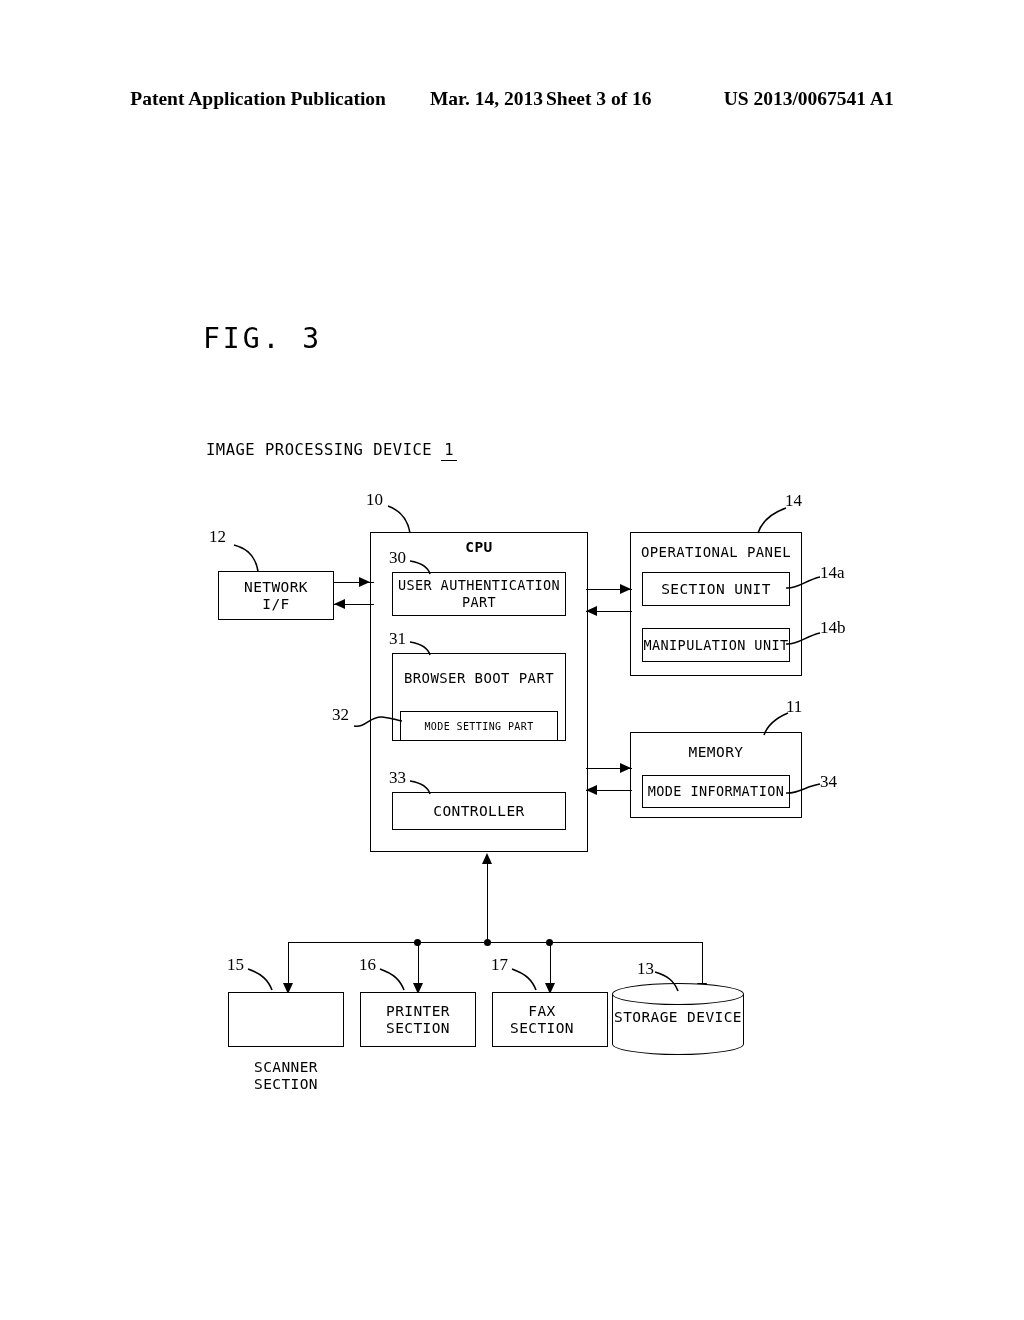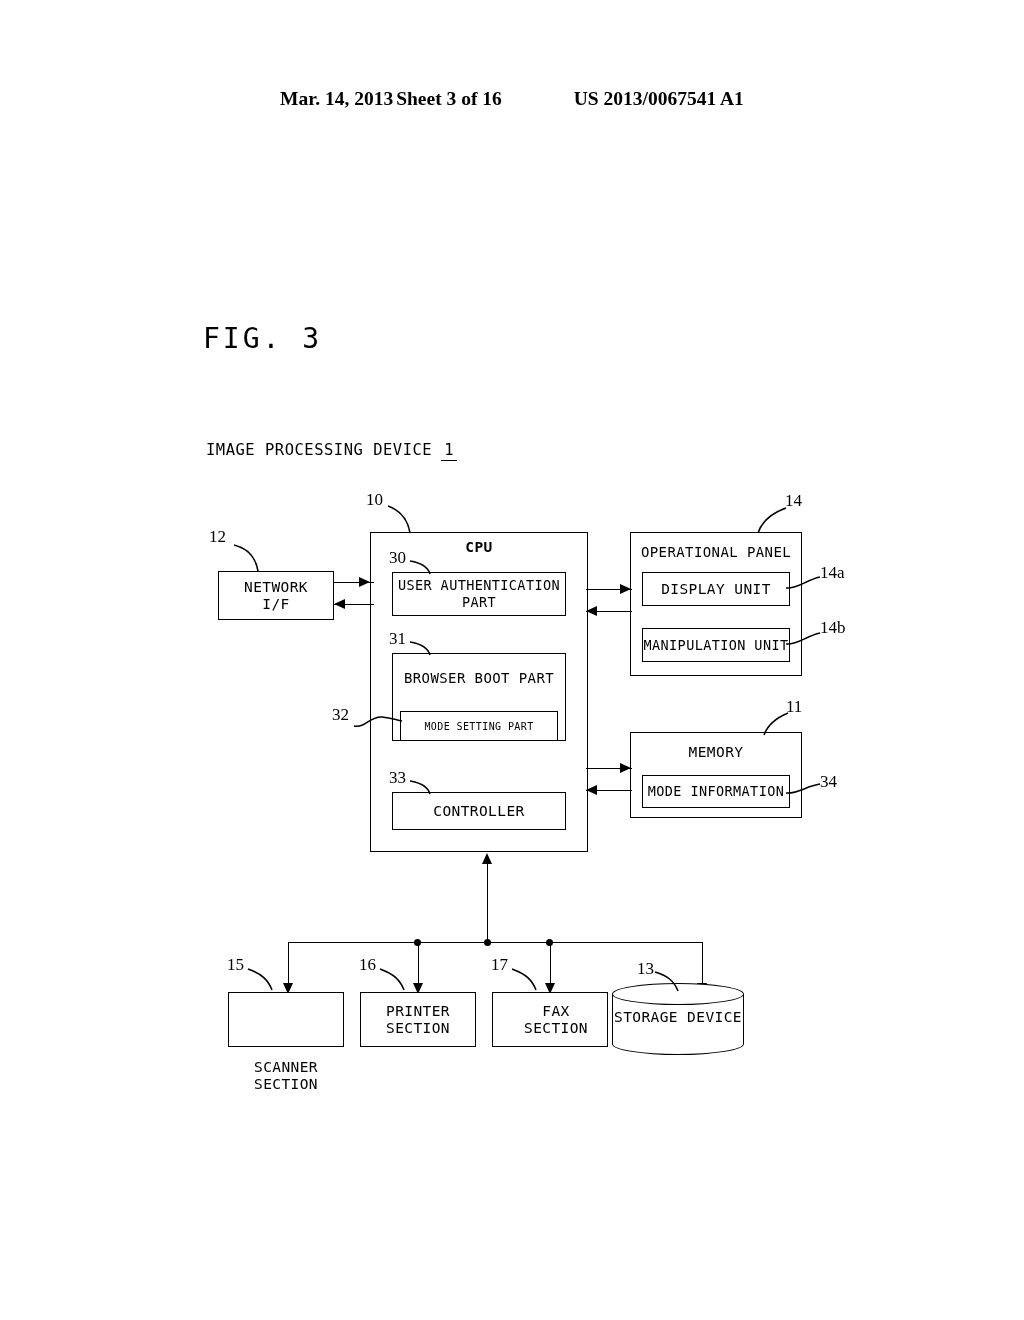--- a/index.html
+++ b/index.html
@@ -180,20 +180,21 @@
     justify-content: center;
     font-size: 14.5px;
     letter-spacing: 0.4px;
     z-index: 3;
   }
 </style>
 </head>
 <body>
 
 <div id="pub-header">
+  <span class="h-pub">Patent Application Publication</span>
   <span class="h-date">Mar. 14, 2013</span>
   <span class="h-sheet">Sheet 3 of 16</span>
   <span class="h-num">US 2013/0067541 A1</span>
 </div>
 
 <div id="fig-title">FIG. 3</div>
 
 <div id="device-caption">
   <span>IMAGE PROCESSING DEVICE</span><span class="dev-num">1</span>
 </div>
@@ -243,21 +244,21 @@
 </svg>
 
 <div class="box" style="left:630px; top:532px; width:172px; height:144px;"></div>
 <div class="boxlabel" style="left:630px; top:544px; width:172px; height:18px; font-size:14px;">OPERATIONAL PANEL</div>
 <div class="refnum" style="left:785px; top:491px;">14</div>
 <svg class="leader" style="left:742px; top:505px; width:48px; height:32px;">
   <path d="M44,3 C30,8 20,16 16,28" stroke="#000" stroke-width="1.6" fill="none"></path>
 </svg>
 
 <div class="box" style="left:642px; top:572px; width:148px; height:34px;"></div>
-<div class="boxlabel center-txt" style="left:642px; top:572px; width:148px; height:34px;">DISPLAY UNIT</div>
+<div class="boxlabel center-txt" style="left:642px; top:572px; width:148px; height:34px;">SECTION UNIT</div>
 <div class="refnum" style="left:820px; top:563px;">14a</div>
 <svg class="leader" style="left:784px; top:572px; width:40px; height:22px;">
   <path d="M2,16 C14,17 22,8 36,5" stroke="#000" stroke-width="1.6" fill="none"></path>
 </svg>
 
 <div class="box" style="left:642px; top:628px; width:148px; height:34px;"></div>
 <div class="boxlabel center-txt" style="left:642px; top:628px; width:148px; height:34px; font-size:13.5px;">MANIPULATION UNIT</div>
 <div class="refnum" style="left:820px; top:618px;">14b</div>
 <svg class="leader" style="left:784px; top:628px; width:40px; height:22px;">
   <path d="M2,16 C14,17 22,8 36,5" stroke="#000" stroke-width="1.6" fill="none"></path>
@@ -323,21 +324,21 @@
 
 <div class="box" style="left:360px; top:992px; width:116px; height:55px;"></div>
 <div class="boxlabel center-txt" style="left:360px; top:992px; width:116px; height:55px;">PRINTER
 SECTION</div>
 <div class="refnum" style="left:359px; top:955px;">16</div>
 <svg class="leader" style="left:376px; top:966px; width:44px; height:30px;">
   <path d="M4,3 C18,8 24,14 28,24" stroke="#000" stroke-width="1.6" fill="none"></path>
 </svg>
 
 <div class="box" style="left:492px; top:992px; width:116px; height:55px;"></div>
-<div class="boxlabel center-txt" style="left:492px; top:992px; width:100px; height:55px;margin-left:14px;">FAX SECTION</div>
+<div class="boxlabel center-txt" style="left:492px; top:992px; width:100px; height:55px;">FAX SECTION</div>
 <div class="refnum" style="left:491px; top:955px;">17</div>
 <svg class="leader" style="left:508px; top:966px; width:44px; height:30px;">
   <path d="M4,3 C18,8 24,14 28,24" stroke="#000" stroke-width="1.6" fill="none"></path>
 </svg>
 
 <div id="storage-cylinder">
   <div class="cyl-body"></div>
   <div class="cyl-bottom"></div>
   <div class="cyl-top"></div>
   <div class="cyl-text">STORAGE DEVICE</div>

